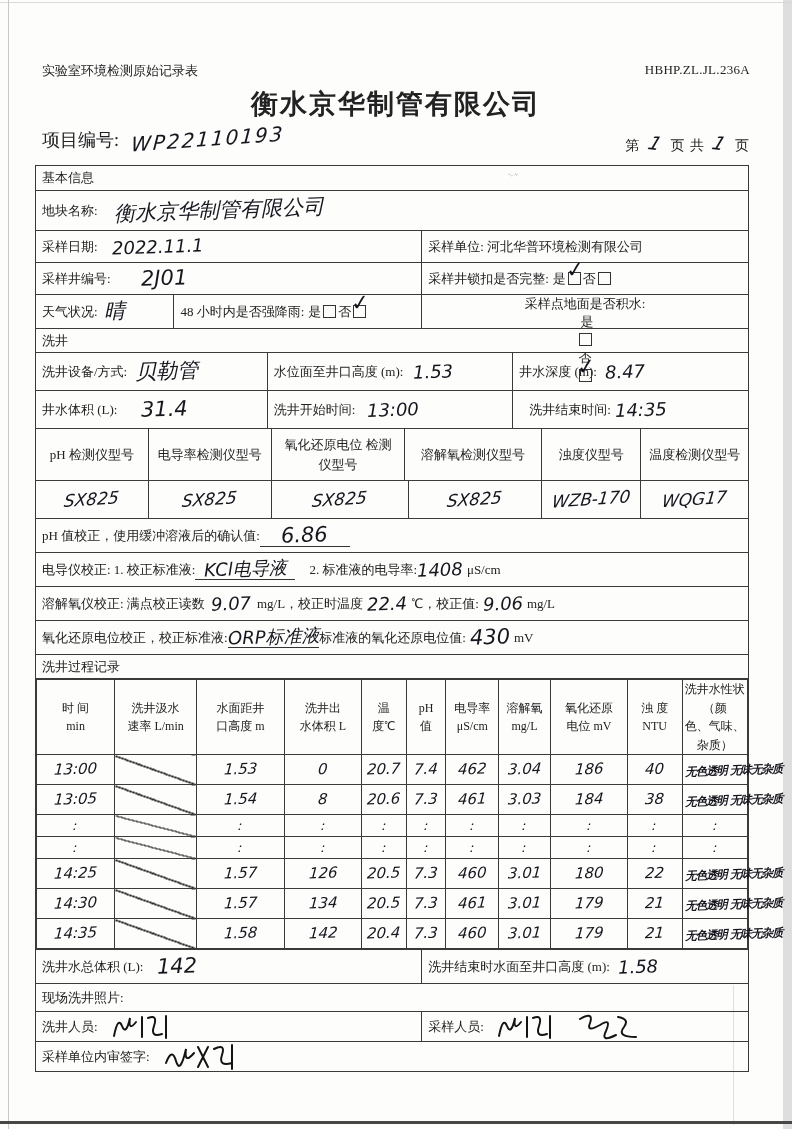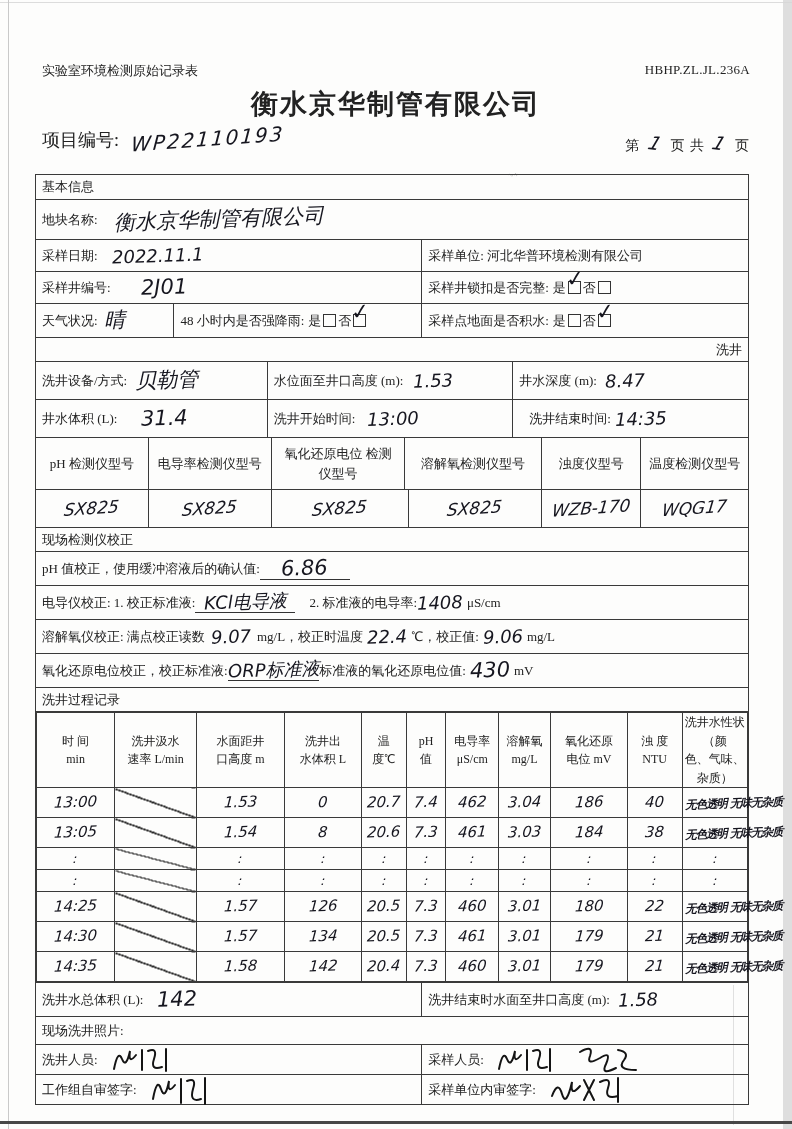--- a/index.html
+++ b/index.html
@@ -26,21 +26,21 @@
   
   .hw{font-family:"DejaVu Sans",sans-serif;font-style:italic;color:#16161f;
       font-size:18px;transform:rotate(-2deg);display:inline-block;line-height:1;}
   .hw-big{font-size:21px;}
   .hw-proj{font-size:20px;letter-spacing:2px;transform:rotate(-4deg) skewX(-8deg);margin-left:8px;}
   .hw-page{font-size:19px;transform:rotate(8deg) skewX(-12deg);padding:0 4px;}
   .hw-cell{font-size:15px;transform:rotate(-2deg) skewX(-6deg);}
   .hw-note{font-size:11.5px;transform:rotate(-2deg);white-space:nowrap;letter-spacing:-1px;font-weight:bold;}
   .hw-model{font-size:17px;transform:rotate(-4deg) skewX(-10deg);}
 
-  .form{position:absolute;top:174px;left:35px;width:712px;border:1.5px solid #3a3a3a;background:transparent;}
+  .form{position:absolute;top:165px;left:35px;width:712px;border:1.5px solid #3a3a3a;background:transparent;}
   .fr{display:flex;border-top:1px solid #3a3a3a;align-items:stretch;box-sizing:border-box;}
   .fr:first-child{border-top:none;}
   .cell{padding:0 6px;display:flex;align-items:center;box-sizing:border-box;min-width:0;}
   .cell + .cell{border-left:1px solid #3a3a3a;}
   .lab{font-size:13px;white-space:nowrap;}
   .sec{font-size:13px;padding:0 6px;display:flex;align-items:center;}
 
   
   .ckwrap{position:relative;display:inline-block;}
   .ckbox{display:inline-block;width:11px;height:11px;border:1px solid #333;vertical-align:-1px;margin:0 2px;}
@@ -134,30 +134,30 @@
         <span class="lab">天气状况:</span>
         <span class="hw hw-big" style="margin-left:6px;">晴</span>
       </div>
       <div class="cell" style="width:34.8%;">
         <span class="lab">48 小时内是否强降雨:</span>
         <span class="lab" style="margin-left:4px;">是</span>
         <span class="ckwrap"><span class="ckbox"></span><span class="ckmark"></span></span>
         <span class="lab">否</span>
         <span class="ckwrap"><span class="ckbox"></span><span class="ckmark">✓</span></span>
       </div>
-      <div class="cell" style="width:45.9%;">
+      <div class="cell" style="width:45.9%;flex-direction:column;">
         <span class="lab">采样点地面是否积水:</span>
         <span class="lab" style="margin-left:4px;">是</span>
         <span class="ckwrap"><span class="ckbox"></span><span class="ckmark"></span></span>
         <span class="lab">否</span>
         <span class="ckwrap"><span class="ckbox"></span><span class="ckmark">✓</span></span>
       </div>
     </div>
 
-    <div class="fr sec" style="height:24px;justify-content:flex-end;">
+    <div class="fr sec" style="height:24px;">
       <span class="lab">洗井</span>
     </div>
 
     <div class="fr" style="height:38px;">
       <div class="cell" style="width:32.4%;">
         <span class="lab">洗井设备/方式:</span>
         <span class="hw hw-big" style="margin-left:8px;">贝勒管</span>
       </div>
       <div class="cell" style="width:34.5%;">
         <span class="lab">水位面至井口高度 (m):</span>
@@ -218,23 +218,20 @@
           <span class="hw hw-model">SX825</span>
         </div>
         <div class="cell" style="width: 14%; justify-content: center;">
           <span class="hw hw-model">WZB-170</span>
         </div>
         <div class="cell" style="width: 15.1%; justify-content: center;">
           <span class="hw hw-model">WQG17</span>
         </div>
       </div>
 
-    <div class="fr sec" style="height:24px;">
-      <span class="lab">现场检测仪校正</span>
-    </div>
 
     <div class="fr" style="height:34px;">
       <div class="cell" style="width:100%;">
         <span class="lab">pH 值校正，使用缓冲溶液后的确认值:</span>
         <span class="blank" style="min-width:90px;"><span class="hw hw-big">6.86</span></span>
       </div>
     </div>
 
     <div class="fr" style="height:34px;">
       <div class="cell" style="width:100%;">
@@ -460,26 +457,20 @@
         <svg class="sig" width="70" height="30" viewBox="0 0 70 30">
           <path d="M5 24 Q9 4 13 14 T21 6 Q19 20 27 10 M33 5 v20 M39 6 q10 -4 6 8 q-4 12 8 8 M56 4 v22"></path>
         </svg>
         <svg class="sig" width="70" height="32" viewBox="0 0 70 32">
           <path d="M6 8 q14 -8 10 4 q-4 10 10 2 q12 -8 6 6 q-6 12 10 4 M44 6 q12 2 6 10 q-8 10 12 10"></path>
         </svg>
       </div>
     </div>
 
     <div class="fr" style="height:30px;">
-      <div class="cell" style="width:54.1%;">
-        <span class="lab">工作组自审签字:</span>
-        <svg class="sig" width="74" height="34" viewBox="0 0 74 34">
-          <path d="M6 26 Q10 4 14 16 T22 8 Q20 22 28 12 M34 6 v24 M40 8 q10 -4 6 8 q-4 14 8 10 M58 5 v26"></path>
-        </svg>
-      </div>
       <div class="cell" style="width:45.9%;">
         <span class="lab">采样单位内审签字:</span>
         <svg class="sig" width="86" height="32" viewBox="0 0 86 32">
           <path d="M6 22 q6 -16 10 -2 t10 -12 q-2 16 8 4 M38 6 l10 20 M48 6 l-10 20 M54 8 q12 -6 8 6 q-4 12 10 8 M72 4 v24"></path>
         </svg>
       </div>
     </div>
 
   </div>
 </div>

